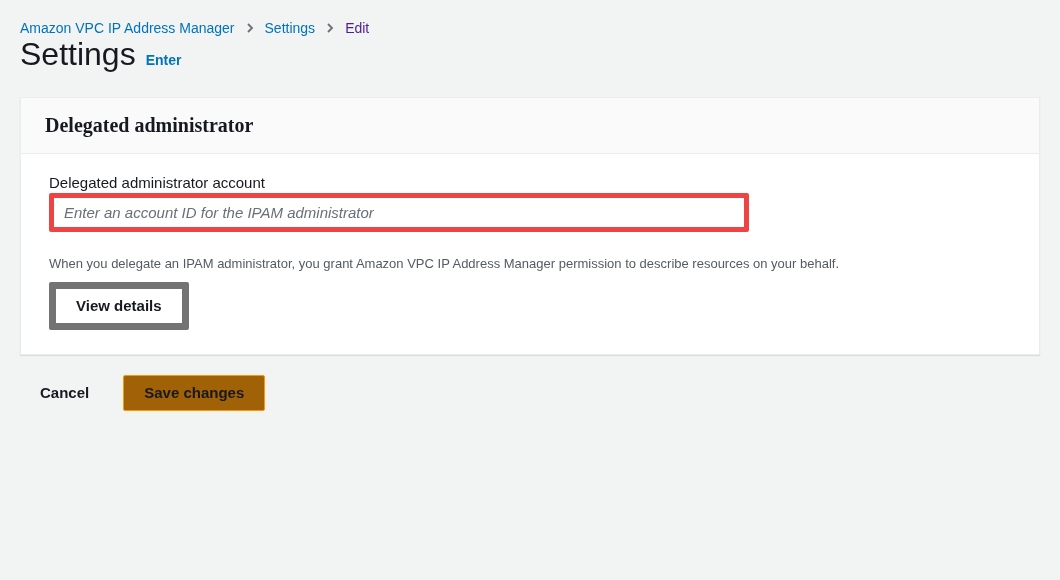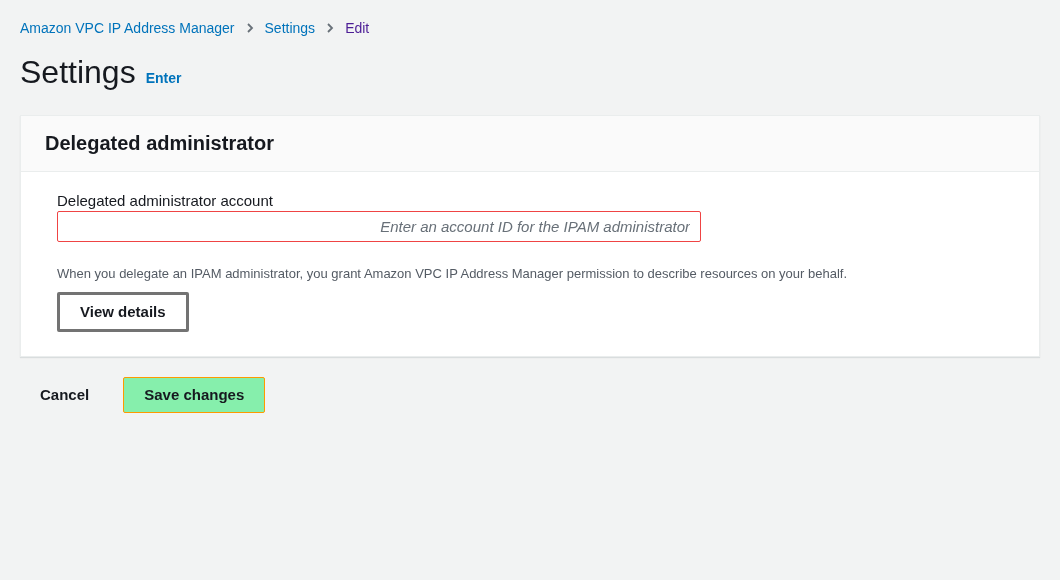--- a/index.html
+++ b/index.html
@@ -7,21 +7,20 @@
       font-family: "Amazon Ember", "Helvetica Neue", Arial, sans-serif;
       background: #f2f3f3;
       color: #16191f;
       font-size: 14px;
       padding: 20px;
     }
     .breadcrumb {
       display: flex;
       align-items: center;
       gap: 10px;
-      margin-bottom: 18px;
     }
     .breadcrumb a {
       color: #0073bb;
       text-decoration: none;
       font-size: 14px;
       cursor: pointer;
     }
     .breadcrumb .current {
       color: #4c1d95;
       font-size: 14px;
@@ -53,82 +52,82 @@
     .panel {
       background: #fff;
       border: 1px solid #eaeded;
       box-shadow: 0 1px 1px rgba(0,28,36,0.1);
       margin-bottom: 20px;
     }
     .panel-header {
       padding: 16px 24px;
       border-bottom: 1px solid #eaeded;
       background: #fafafa;
+      font-family: Liberation Serif, serif;
     }
     .panel-header h2 {
       font-size: 20px;
       font-weight: 700;
       color: #16191f;
     }
     .panel-body {
-      padding: 20px 24px 24px 36px;
+      padding: 20px 24px 24px 28px;
     }
     .field-group { margin-bottom: 22px; }
     .field-group:last-child { margin-bottom: 0; }
     .field-label {
       font-size: 15px;
       color: #16191f;
       margin-bottom: 2px;
       display: block;
     }
     .field-desc {
       font-size: 13px;
       color: #545b64;
       line-height: 1.5;
       margin-bottom: 8px;
     }
     .text-input {
-      width: 644px;
+      width: 700px;
       max-width: 100%;
       padding: 6px 10px;
       font-size: 15px;
-      border: 1px solid #ef4444;
+      border: 5px solid #ef4444;
       border-radius: 2px;
       font-style: normal;
       font-family: inherit;
-      text-align: right;
     }
     .text-input::placeholder {
       color: #687078;
       font-style: italic;
     }
     .btn {
       display: inline-flex;
       align-items: center;
       padding: 6px 20px;
       font-size: 15px;
       font-weight: 700;
       border-radius: 2px;
       cursor: pointer;
       font-family: inherit;
       line-height: 22px;
     }
     .btn-normal {
       background: #fff;
-      border: 3px solid #737373;
+      border: 7px solid #737373;
       color: #16191f;
     }
     .btn-link {
       background: transparent;
       border: none;
       color: #16191f;
       font-weight: 700;
     }
     .btn-primary {
-      background: #86efac;
+      background: #a16207;
       border: 1px solid #ff9900;
       color: #16191f;
     }
     .footer-actions {
       display: flex;
       justify-content: flex-start;
       gap: 14px;
       padding-right: 4px;
     }
   </style>

